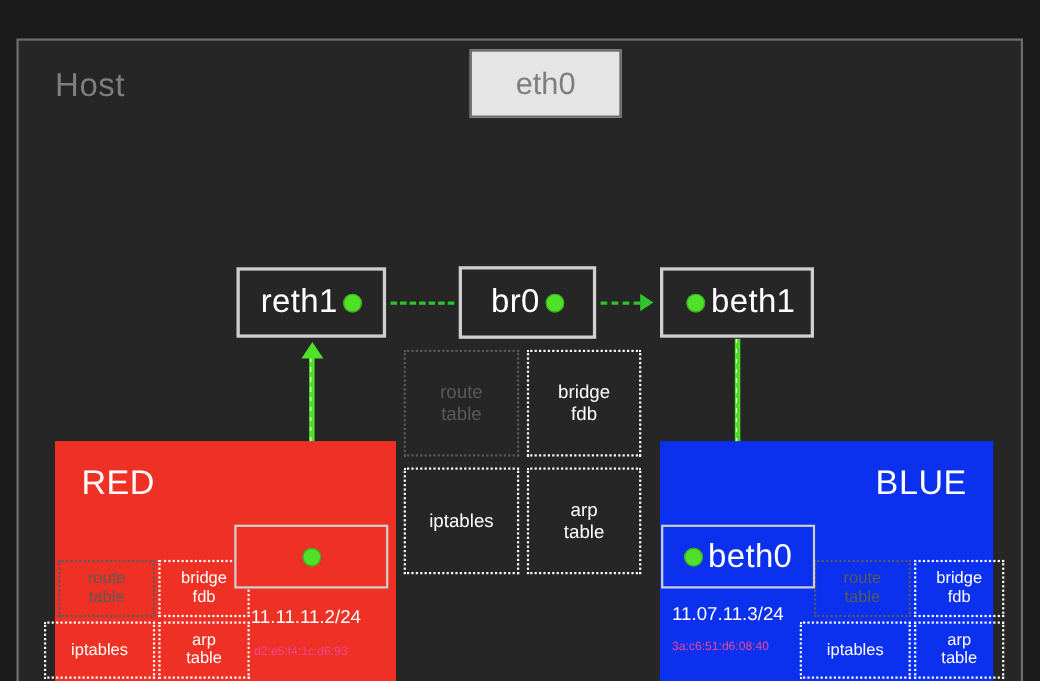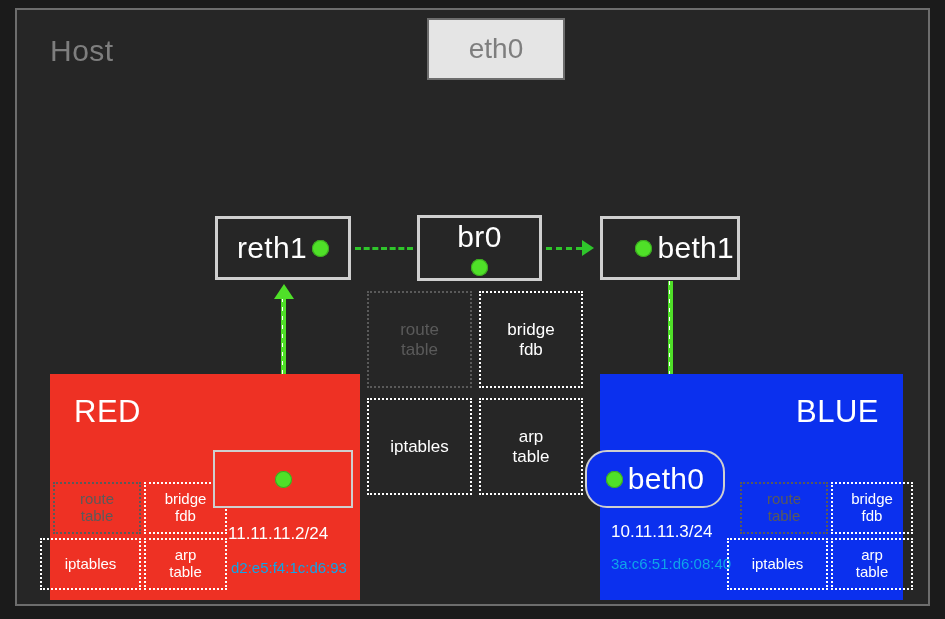--- a/index.html
+++ b/index.html
@@ -1,19 +1,19 @@
 <!DOCTYPE html>
 <html><head>
 <meta charset="utf-8">
 <style>
   html,body{margin:0;padding:0;background:#1b1b1b;}
   body{width:945px;height:619px;overflow:hidden;
        font-family:"Liberation Sans","DejaVu Sans",sans-serif;}
 
-  #stage{position:relative;width:945px;height:480px;background:#1b1b1b;}
+  #stage{position:relative;width:945px;height:480px;background:#1b1b1b;margin-top:27px;}
 
   
   .host{position:absolute;left:15px;top:8px;width:915px;height:598px;
         background:#262626;border:2px solid #6d6d6d;box-sizing:border-box;}
   .host-label{position:absolute;left:33px;top:24px;font-size:30px;color:#7e7e7e;
               letter-spacing:.5px;}
 
   
   .eth0{position:absolute;left:410px;top:8px;width:138px;height:62px;
         border:2px solid #6d6d6d;background:#e5e5e5;box-sizing:border-box;
@@ -23,38 +23,38 @@
   
   .ns{position:absolute;box-sizing:border-box;}
   .ns-red{left:50px;top:374px;width:310px;height:226px;background:#ee3124;}
   .ns-blue{left:600px;top:374px;width:303px;height:226px;background:#0b30ee;}
   .ns-title{position:absolute;top:20px;font-size:31px;color:#ffffff;letter-spacing:.5px;text-align:center;}
   .ns-red .ns-title{left:24px;}
   .ns-blue .ns-title{right:24px;}
 
   
   .ifbox{position:absolute;box-sizing:border-box;border:3px solid #cfcfcf;
-         display:flex;align-items:center;gap:5px;padding:0 3px;
+         display:flex;align-items:center;gap:5px;padding:0 14px;
          font-size:30px;color:#ffffff;letter-spacing:.3px;}
   .ifbox.dark{background:#262626;}
   .ifbox.red{background:#ee3124;border-width:2px;}
   .ifbox.blue{background:#0b30ee;border-width:2px;}
 
   .led{width:17px;height:17px;border-radius:50%;background:#4fe028;
        box-shadow:0 0 0 1px #3aa81f inset;flex:0 0 auto;}
 
   .reth1{left:215px;top:216px;width:136px;height:64px;justify-content:center;}
-  .br0  {left:417px;top:215px;width:125px;height:66px;justify-content:center;flex-direction:column;}
+  .br0  {left:417px;top:215px;width:125px;height:66px;justify-content:center;}
   .beth1{left:600px;top:216px;width:140px;height:64px;justify-content:flex-end;}
   .reth0{left:213px;top:450px;width:140px;height:58px;justify-content:center;}
-  .beth0{left:585px;top:450px;width:140px;height:58px;justify-content:center;border-radius:22px;}
+  .beth0{left:601px;top:450px;width:140px;height:58px;justify-content:center;}
 
   
   .ipaddr{position:absolute;font-size:17px;color:#ffffff;}
-  .macaddr{position:absolute;font-size:15px;color:#0ea5e9;}
+  .macaddr{position:absolute;font-size:11px;color:#ec4899;}
 
   
   .dbox{position:absolute;box-sizing:border-box;
         border:2px dotted #ffffff;
         display:flex;align-items:center;justify-content:center;
         text-align:center;line-height:1.12;color:#ffffff;font-size:15px;}
   .dbox.dim{border-color:#5a5a5a;color:#5a5a5a;}
   .dbox.big{font-size:17px;}
 
   
@@ -184,16 +184,16 @@
         <span>arp</span><br>
         <span>table</span>
       </span>
     </div>
   </div>
 
   <div class="ifbox blue beth0">
     <span class="led"></span>
     <span>beth0</span>
   </div>
-  <div class="ipaddr" style="left:611px;top:522px;">10.11.11.3/24</div>
+  <div class="ipaddr" style="left:611px;top:522px;">11.07.11.3/24</div>
   <div class="macaddr" style="left:611px;top:555px;">3a:c6:51:d6:08:40</div>
 
 </div>
 
 </body></html>

